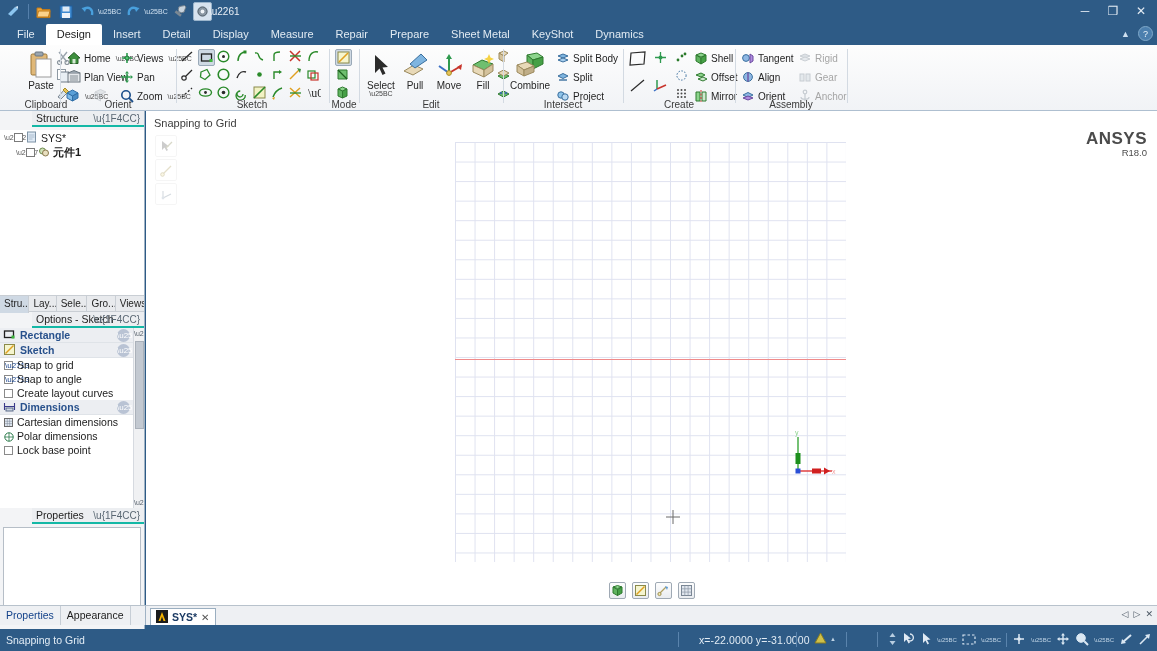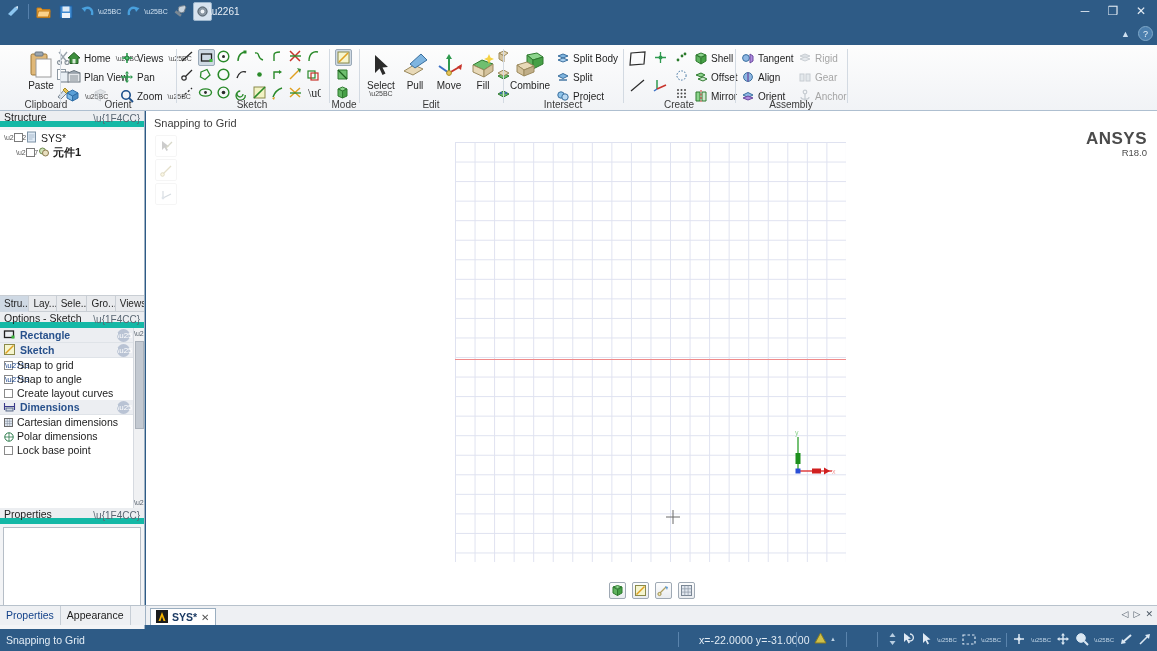--- a/index.html
+++ b/index.html
@@ -87,23 +87,23 @@
 
   .gico { position: absolute; width: 17px; height: 17px; cursor: default; }
   .gico.sel { background: #cfd9e3; border: 1px solid #9aa9b8; border-radius: 2px; }
 
   
   .leftdock {
     position: absolute; left: 0; top: 111px; width: 145px; height: 518px;
     background: #f3f4f6; border-right: 1px solid #9fb2c4;
   }
   .panel-head {
-    height: 16px; background: #eceef1; border-bottom: 6px solid #14b8a6;
-    display: flex; align-items: flex-start; padding: 0 4px;
-    font-size: 10.5px; color: #1d1d1d; position: relative;
+    height: 16px; background: #eceef1; border-bottom: 2px solid #14b8a6;
+    display: flex; align-items: center; padding: 0 4px;
+    font-size: 10.5px; color: #1d1d1d; position: relative; margin-left: 32px;
   }
   .pin { position: absolute; right: 4px; top: 2px; font-size: 10px; color: #5a6773; }
 
   .structure-body { height: 165px; background: #ffffff; position: relative; }
   .tree-row { display: flex; align-items: center; gap: 3px; height: 15px; padding-left: 4px; font-size: 10.5px; }
   .tree-row.lvl2 { padding-left: 16px; }
   .tri { font-size: 7px; color: #555; width: 7px; }
   .cbox { width: 9px; height: 9px; border: 1px solid #7a7a7a; background: #fff; }
   .tree-label { color: #1b1b1b; }
   .tree-label.cn { font-weight: bold; font-size: 11px; }
@@ -280,20 +280,33 @@
       <div class="qat-ico" style="font-size:10px;">\u2261</div>
     </div>
     <div class="wincontrols">
       <div class="wc">─</div>
       <div class="wc">❐</div>
       <div class="wc close">✕</div>
     </div>
   </div>
 
   <div class="tabstrip">
+    <div class="tabs">
+      <div class="tab">File</div>
+      <div class="tab active">Design</div>
+      <div class="tab">Insert</div>
+      <div class="tab">Detail</div>
+      <div class="tab">Display</div>
+      <div class="tab">Measure</div>
+      <div class="tab">Repair</div>
+      <div class="tab">Prepare</div>
+      <div class="tab">Sheet Metal</div>
+      <div class="tab">KeyShot</div>
+      <div class="tab">Dynamics</div>
+    </div>
     <div class="tabstrip-right">
       <div class="tsr-ico">▲</div>
       <div class="help-circ">?</div>
     </div>
   </div>
 
   <div class="ribbon">
 
     <div class="rgroup" style="left:0; width:60px;margin-left:16px;">
       <div class="bigbtn" style="left:4px; top:4px;">

